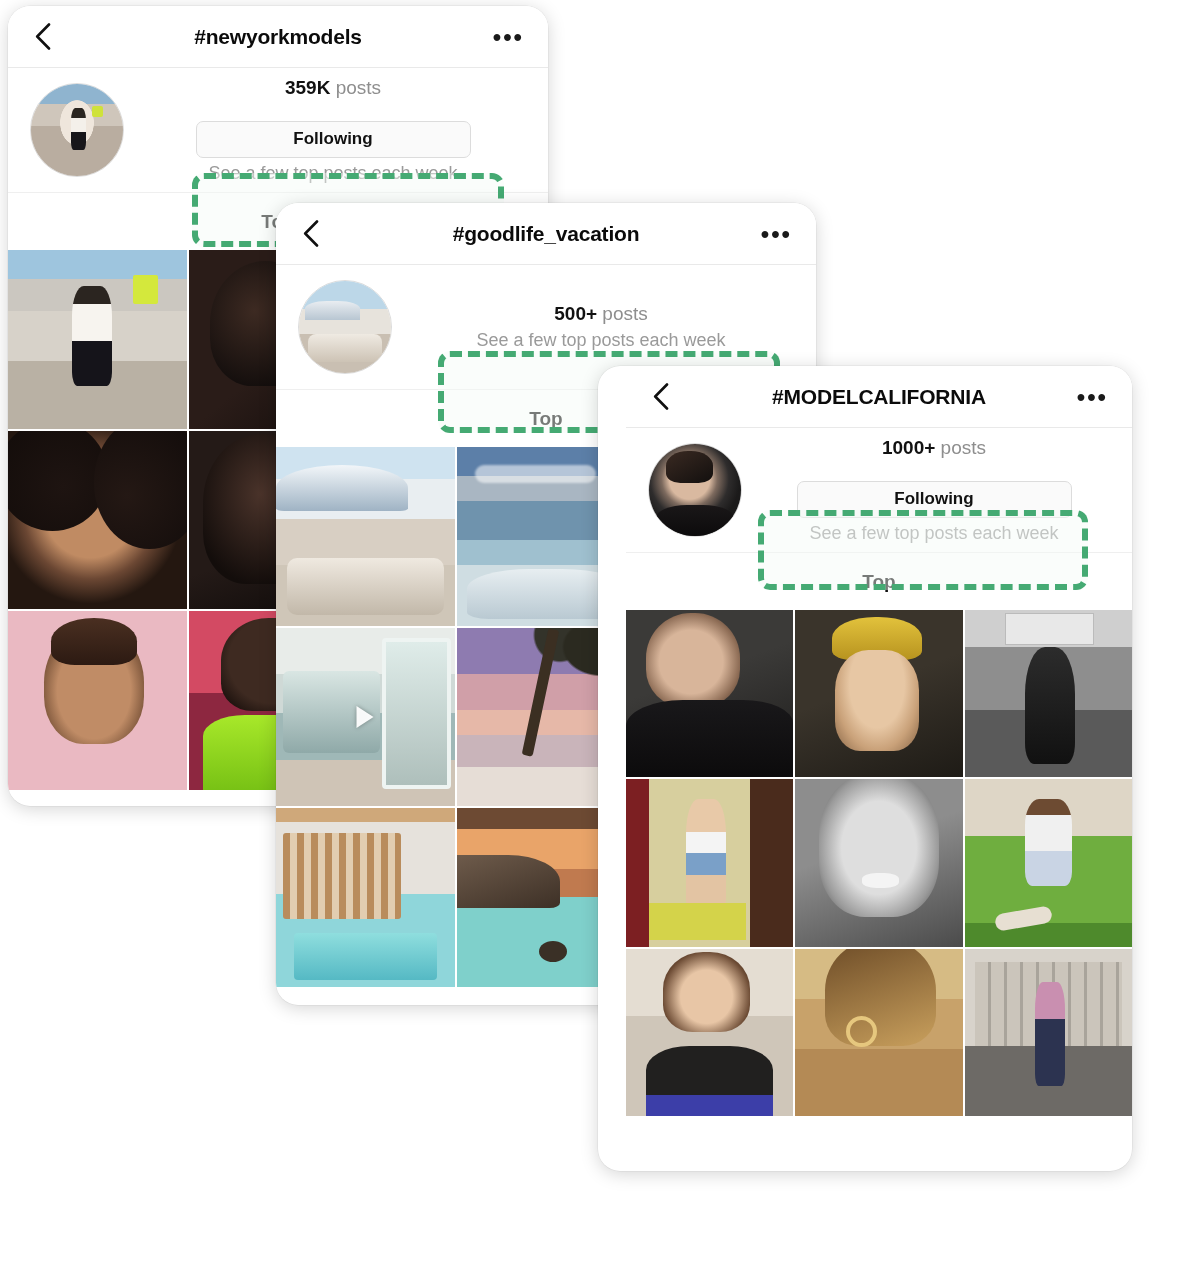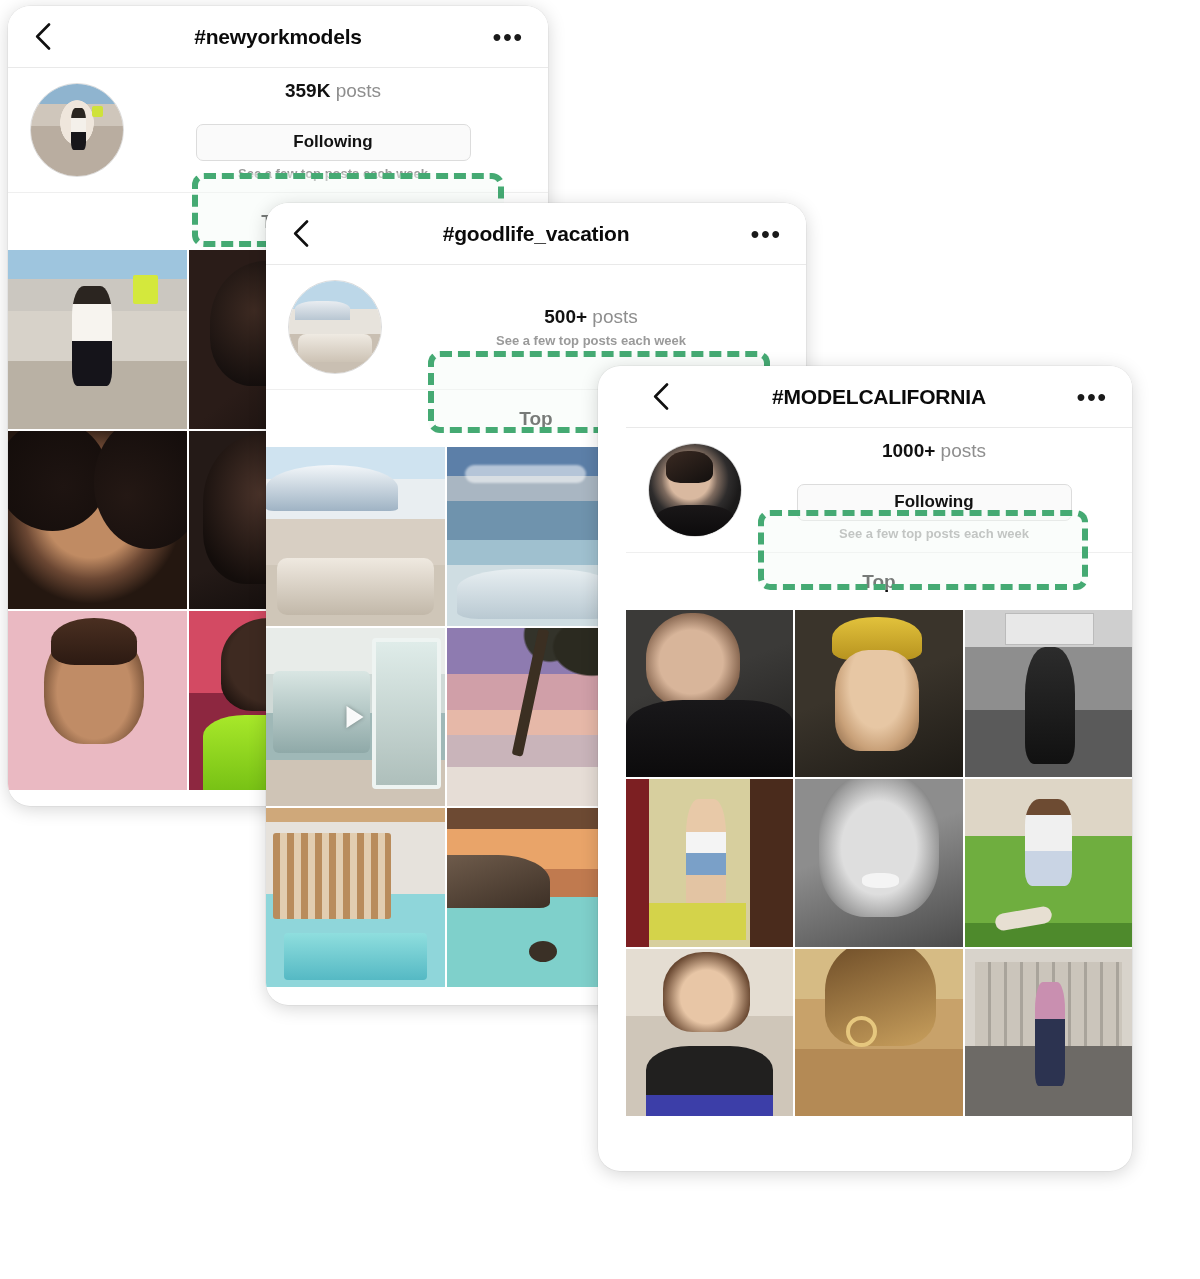--- a/index.html
+++ b/index.html
@@ -13,21 +13,21 @@
 
   
   .card {
     position: absolute;
     background: #ffffff;
     border-radius: 22px;
     overflow: hidden;
     box-shadow: 0 3px 18px rgba(0,0,0,0.17), 0 0 0 0.5px rgba(0,0,0,0.07);
   }
   #card-1 { left: 8px;   top: 6px;   width: 540px; height: 800px; z-index: 1; }
-  #card-2 { left: 266px; top: 203px; width: 540px; height: 802px; z-index: 2; }
+  #card-2 { left: 276px; top: 203px; width: 540px; height: 802px; z-index: 2; }
   #card-3 { left: 598px; top: 366px; width: 534px; height: 805px; z-index: 3; padding-left: 28px; }
 
   
   .navbar {
     position: relative;
     height: 62px;
     display: flex;
     align-items: center;
     justify-content: center;
     border-bottom: 1px solid #e9e9e9;
@@ -71,21 +71,21 @@
   .hero-info {
     flex: 1 1 auto;
     display: flex; flex-direction: column; align-items: center;
     justify-content: center;
     gap: 5px;
     padding-left: 8px;
     position: relative;
   }
   .posts-line { font-size: 19px; color: #8e8e8e; font-weight: 400; }
   .posts-line b { color: #111; font-weight: 700; }
-  .subnote { font-size: 13px; color: #9a9a9a; white-space: nowrap; font-weight: bold; }
+  .subnote { font-size: 18px; color: #9a9a9a; white-space: nowrap; }
 
   .follow-btn {
     width: 275px; height: 37px;
     border-radius: 7px;
     display: flex; align-items: center; justify-content: center;
     font-size: 17px; font-weight: 700;
     cursor: pointer;
     user-select: none;
     margin-top: 17px;
   }

